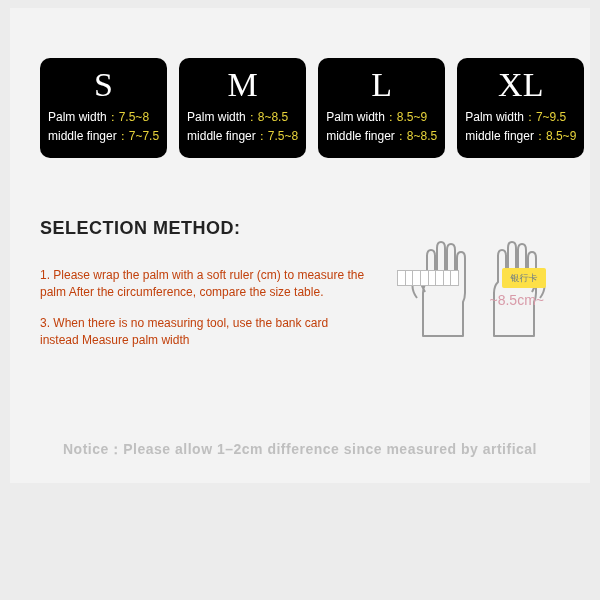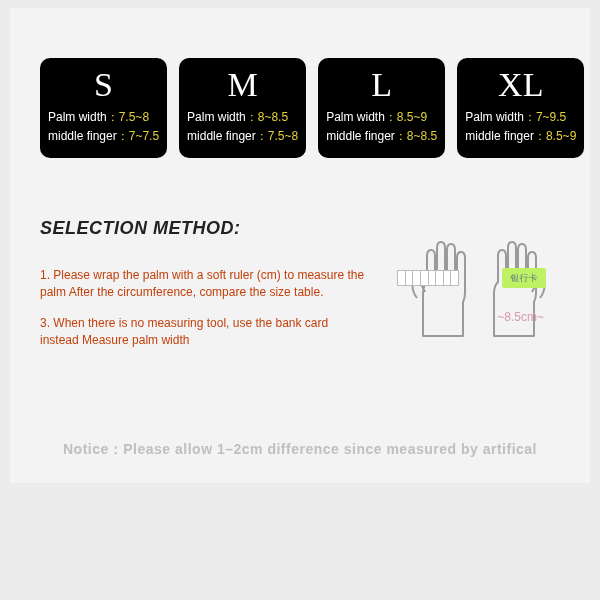--- a/index.html
+++ b/index.html
@@ -50,21 +50,20 @@
   .method {
     margin-top: 60px;
     display: flex;
     align-items: flex-start;
     gap: 20px;
   }
   .method-left { flex: 1 1 auto; }
   .method-title {
     font-size: 18px;
     font-weight: 800;
-    font-style: italic;
     letter-spacing: 0.5px;
     color: #222;
     margin-bottom: 28px;
   }
   .step {
     font-size: 12px;
     color: #c2410c;
     margin-bottom: 14px;
     line-height: 1.4;
     max-width: 330px;
@@ -96,34 +95,33 @@
     flex: 1;
     border-right: 1px solid #bbb;
   }
   .ruler span:last-child { border-right: none; }
   .card-label {
     position: absolute;
     right: 14px;
     top: 50px;
     width: 44px;
     height: 20px;
-    background: #bef264;
+    background: #fde047;
     border-radius: 2px;
     font-size: 9px;
     color: #6a7a88;
     text-align: center;
     line-height: 20px;
   }
   .measure-width {
     position: absolute;
     right: 16px;
     top: 74px;
-    font-size: 12px;
+    font-size: 14px;
     color: #d89aa8;
-    margin-top: 18px;
   }
 
   .notice {
     position: absolute;
     left: 0;
     right: 0;
     bottom: 24px;
     text-align: center;
     font-size: 14px;
     color: #bfbfbf;

